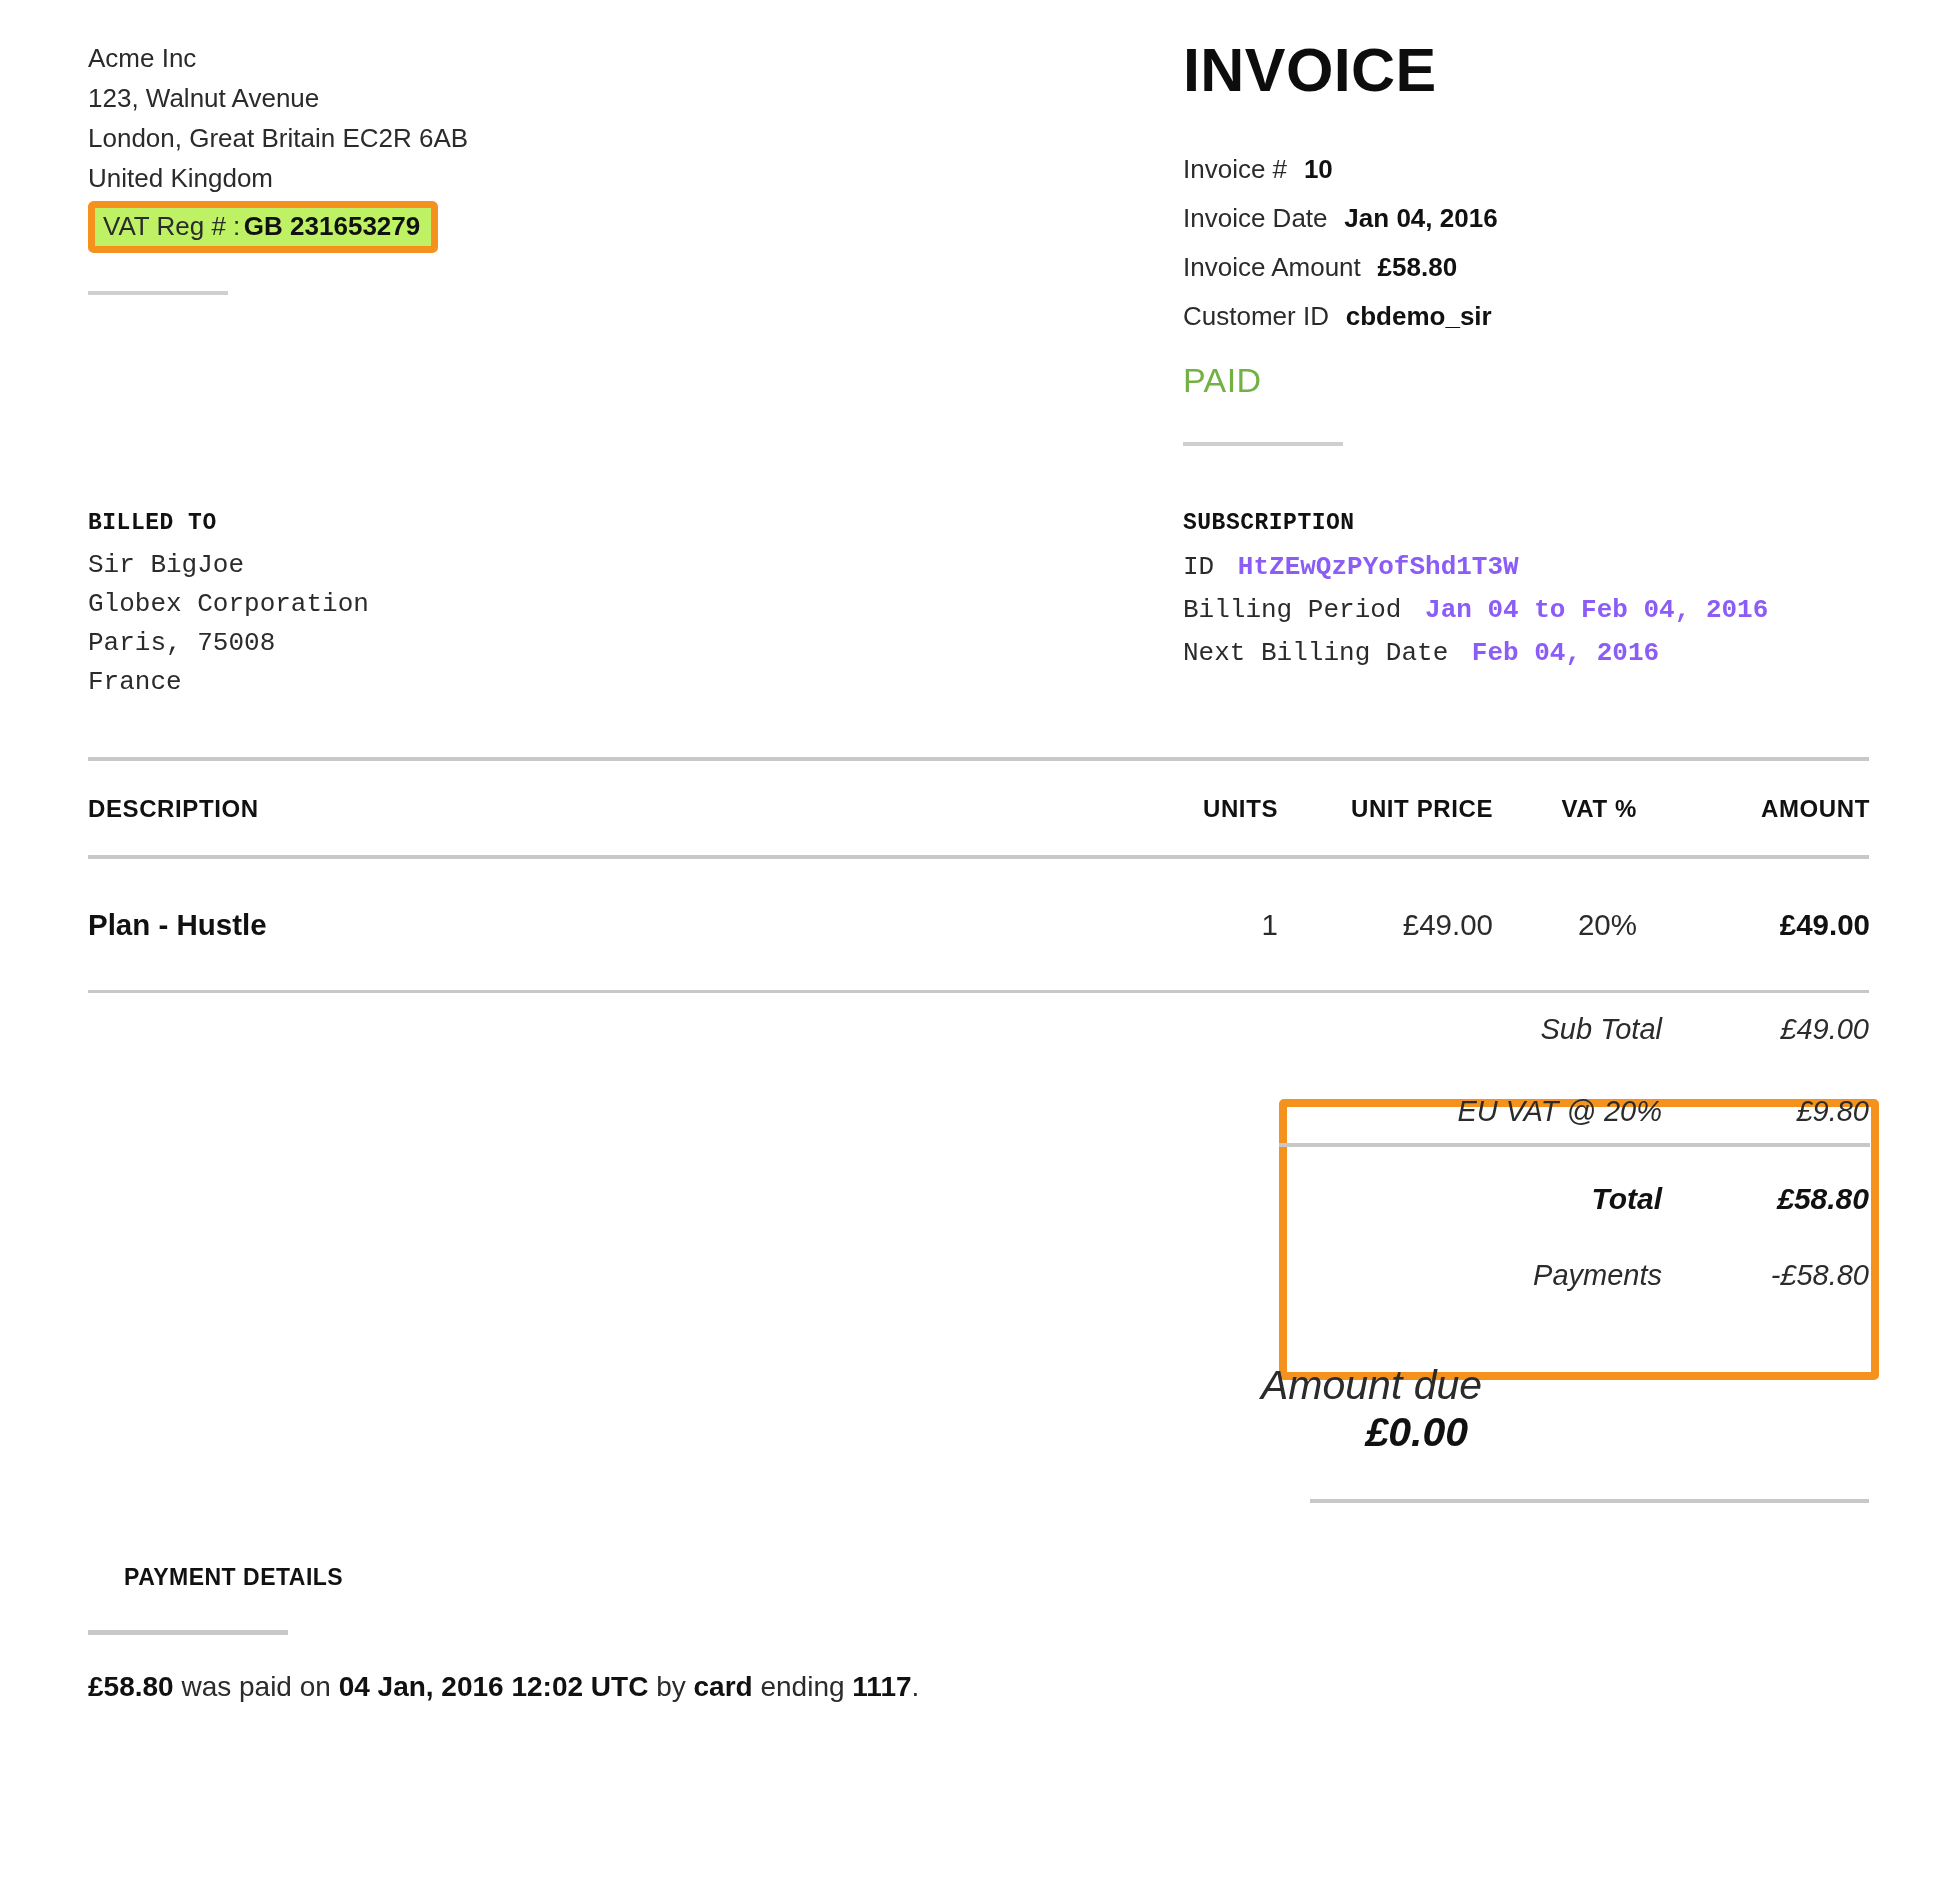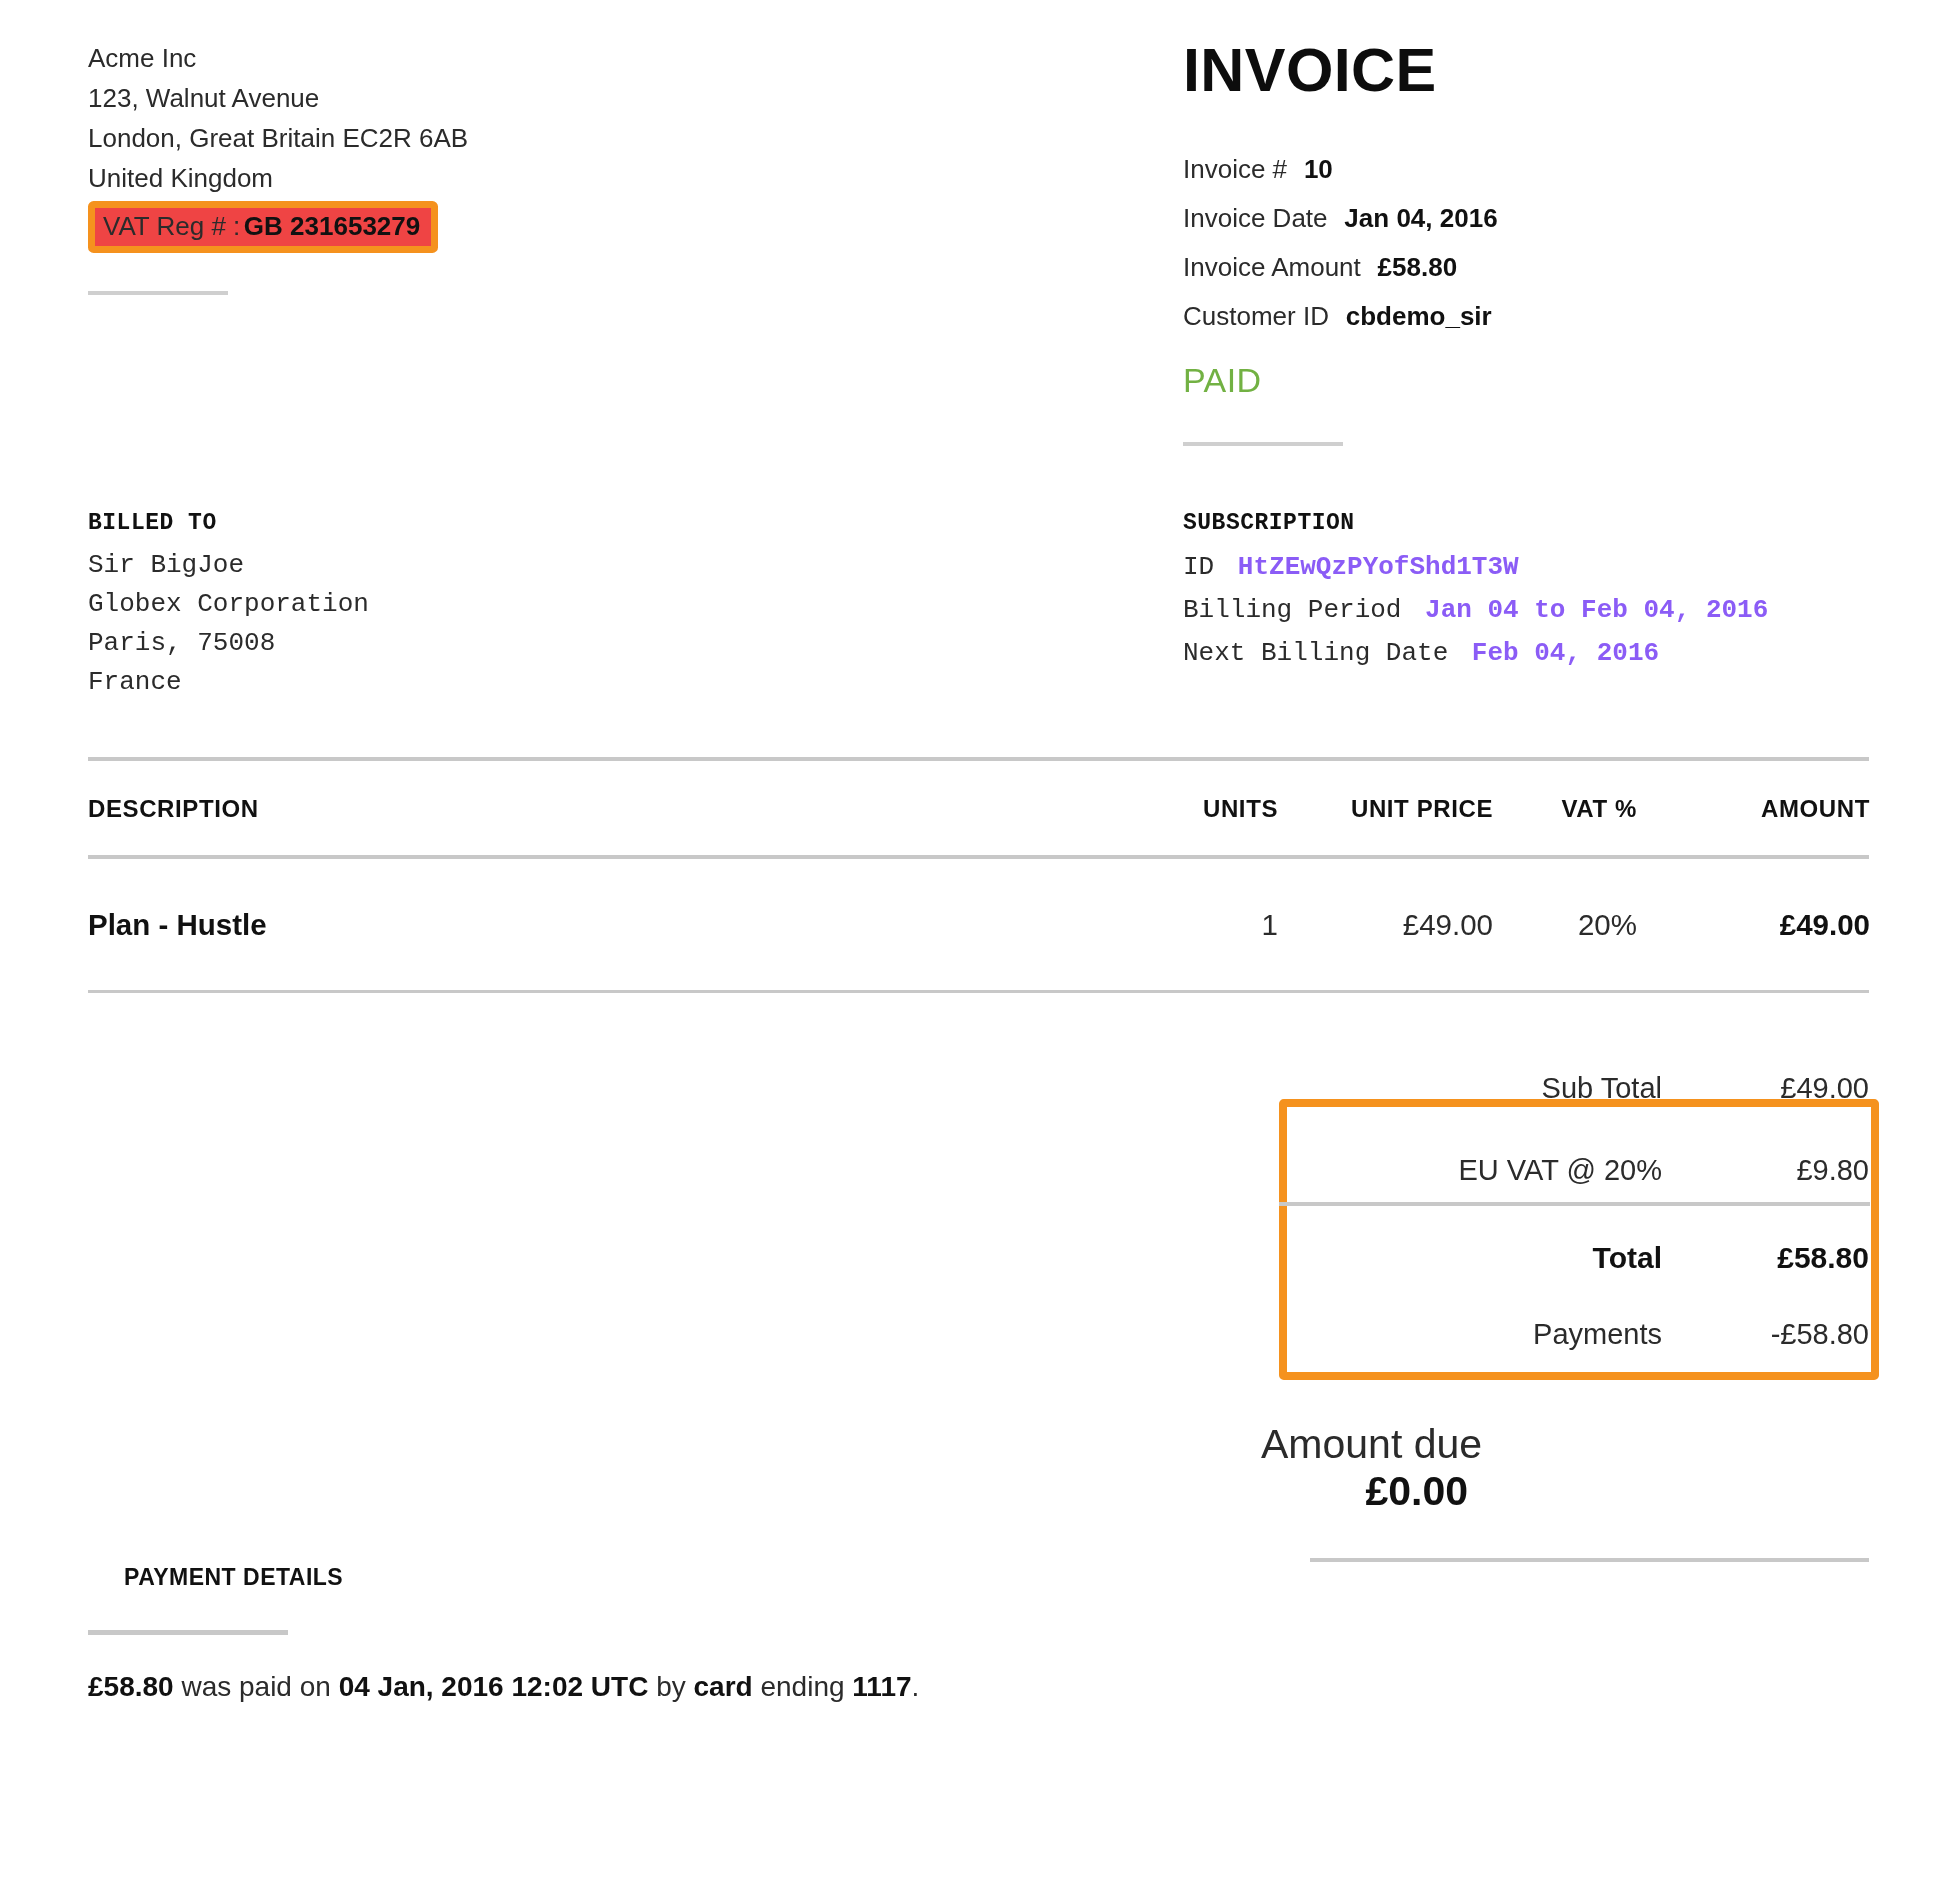--- a/index.html
+++ b/index.html
@@ -43,21 +43,21 @@
     color: #2b2b2b;
     white-space: nowrap;
   }
 
   .vat-highlight {
     display: inline-block;
     margin-top: 3.2px;
     border: 7.2px solid #F5921E;
     border-radius: 5.6px;
     padding: 2.4px 11.2px 4px 8px;
-    background: #ef4444;
+    background: #bef264;
     white-space: nowrap;
   }
   .vat-highlight .vat-label {
     font-size: 26px;
     font-weight: 400;
     color: #2b2b2b;
   }
   .vat-highlight .vat-value {
     font-size: 26px;
     font-weight: 700;
@@ -192,22 +192,23 @@
   col.c-desc  { width: 1030px; }
   col.c-units { width: 160px; }
   col.c-price { width: 215px; }
   col.c-vat   { width: 144px; }
   col.c-amt   { width: 233px; }
 
   
   .totals {
     position: absolute;
     left: 1261px;
-    top: 1061px;
+    top: 1002px;
     width: 608px;
+    font-style: italic;
   }
   .tot-row {
     display: flex;
     justify-content: flex-end;
     align-items: baseline;
     white-space: nowrap;
   }
   .tot-row .t-lbl {
     font-size: 29px;
     font-weight: 400;

